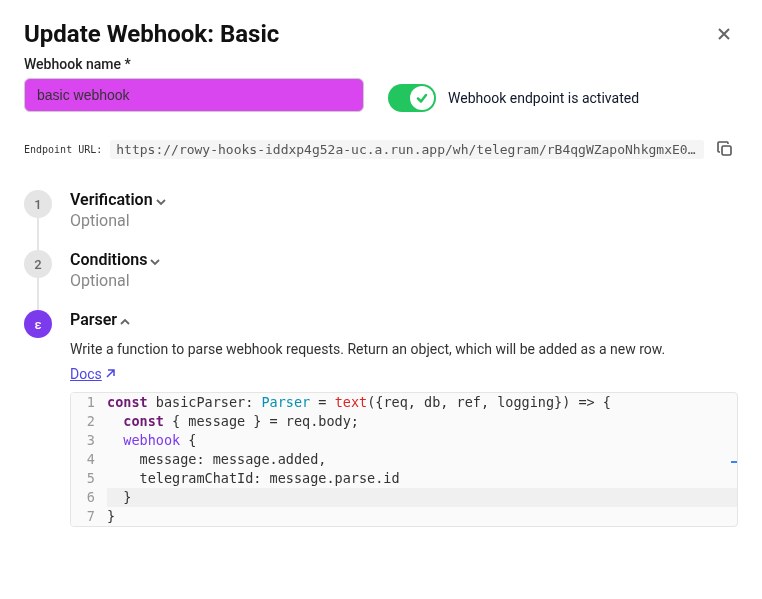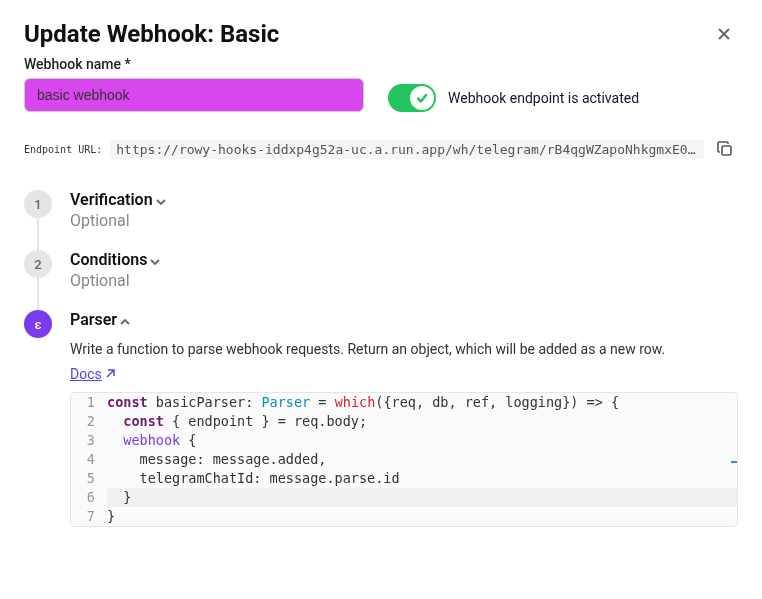--- a/index.html
+++ b/index.html
@@ -342,25 +342,25 @@
         <a class="docs-link" href="#">
           <span>Docs</span>
           <svg width="12" height="12" viewBox="0 0 12 12" fill="none" stroke="currentColor" stroke-width="1.5">
             <path d="M4 2 L10 2 L10 8 M10 2 L3 9"></path>
           </svg>
         </a>
         <div class="code-editor">
           <div id="code-lines">
               <div class="code-line">
                 <span class="line-num">1</span>
-                <span class="line-code"><span class="kw-const">const </span><span>basicParser: </span><span class="kw-type">Parser</span><span> = </span><span class="kw-async">which</span><span>({req, db, ref, logging}) =&gt; {</span></span>
+                <span class="line-code"><span class="kw-const">const </span><span>basicParser: </span><span class="kw-type">Parser</span><span> = </span><span class="kw-async">text</span><span>({req, db, ref, logging}) =&gt; {</span></span>
               </div>
               <div class="code-line">
                 <span class="line-num">2</span>
-                <span class="line-code"><span>  </span><span class="kw-const">const</span><span> { endpoint } = req.body;</span></span>
+                <span class="line-code"><span>  </span><span class="kw-const">const</span><span> { message } = req.body;</span></span>
               </div>
               <div class="code-line">
                 <span class="line-num">3</span>
                 <span class="line-code"><span>  </span><span class="kw-return">webhook</span><span> {</span></span>
               </div>
               <div class="code-line">
                 <span class="line-num">4</span>
                 <span class="line-code"><span>    message: message.added,</span></span>
               </div>
               <div class="code-line">

